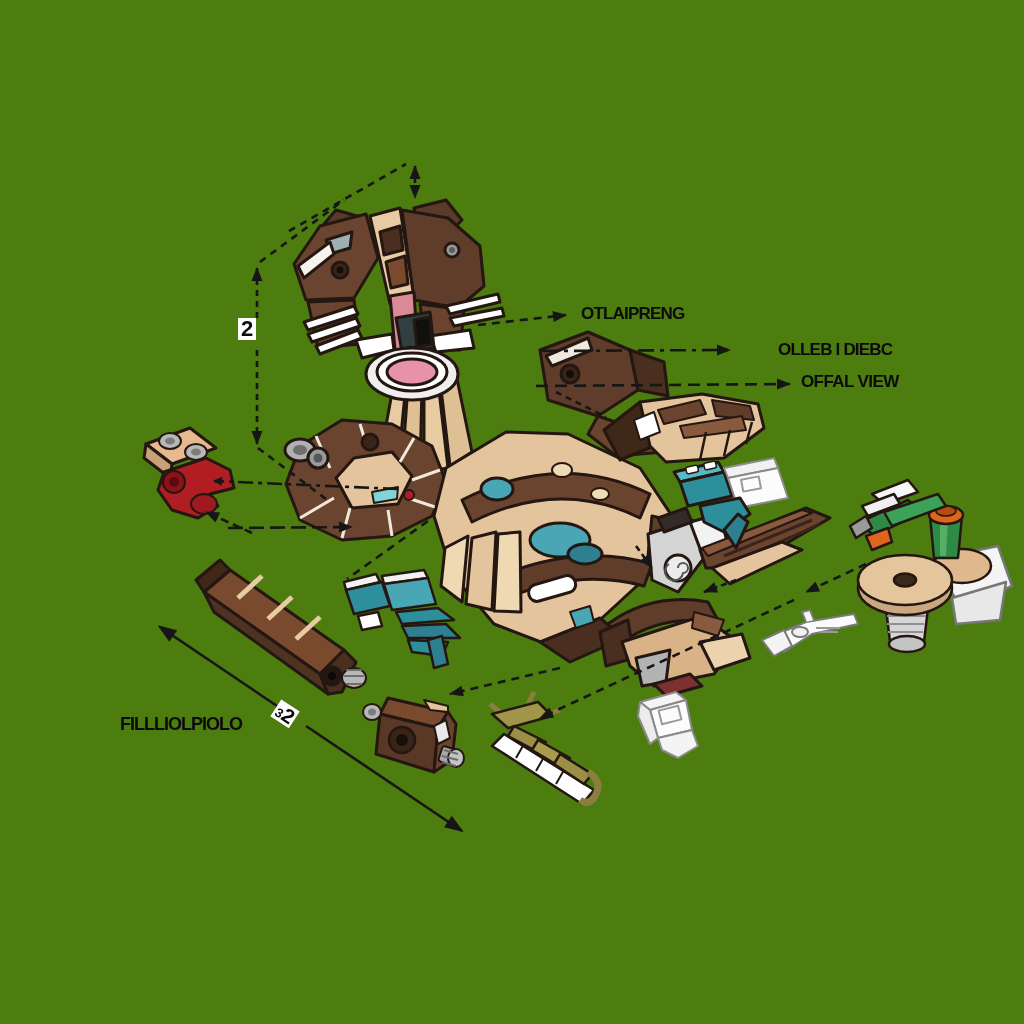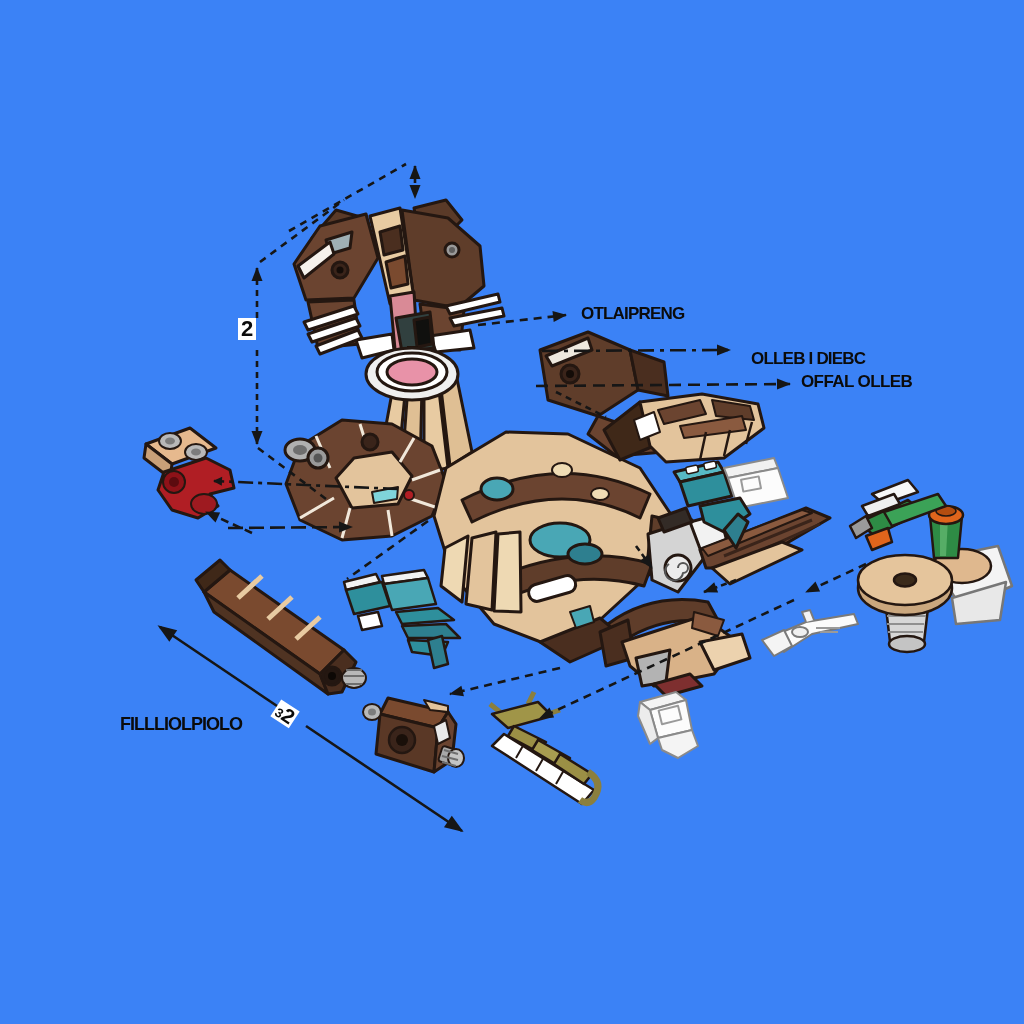--- a/index.html
+++ b/index.html
@@ -1,22 +1,22 @@
 <!DOCTYPE html>
 <html><head>
 <meta charset="utf-8">
 <style>
   html,body{margin:0;padding:0;background:#ffffff;}
-  .stage{position:relative;width:1024px;height:1024px;background:#3b82f6;overflow:hidden;
+  .stage{position:relative;width:1024px;height:1024px;background:#4d7c0f;overflow:hidden;
          font-family:"Liberation Sans",sans-serif;}
   .stage svg{position:absolute;left:0;top:0;}
   .lbl{position:absolute;font-weight:bold;color:#0b0b0b;white-space:nowrap;
        font-family:"Liberation Sans",sans-serif;}
   .callout1{left:581px;top:304px;font-size:17px;letter-spacing:-0.8px;}
-  .callout2{left:751px;top:340px;font-size:17px;letter-spacing:-0.8px;margin-top:9px;}
+  .callout2{left:778px;top:340px;font-size:17px;letter-spacing:-0.8px;}
   .callout3{left:801px;top:372px;font-size:17px;letter-spacing:-0.6px;}
   .part-label{left:120px;top:714px;font-size:18px;letter-spacing:-1px;}
   .dim-v{left:238px;top:318px;font-size:22px;background:#ffffff;padding:0 3px;line-height:1;}
   .dim-diag{left:274px;top:704px;font-size:20px;background:#ffffff;padding:0 2px;line-height:1;
             transform:rotate(33deg);transform-origin:center;}
   .dim-diag::first-letter{font-size:13px;}
 </style>
 </head>
 <body>
 
@@ -282,18 +282,18 @@
     <line x1="560" y1="668" x2="450" y2="694" stroke-dasharray="8 6" marker-end="url(#ae)"></line>
     <line x1="866" y1="564" x2="806" y2="592" stroke-dasharray="8 6" marker-end="url(#ae)"></line>
     <line x1="794" y1="600" x2="540" y2="718" stroke-dasharray="8 6" marker-end="url(#ae)"></line>
     <line x1="736" y1="580" x2="704" y2="592" stroke-dasharray="6 4" marker-end="url(#ae)"></line>
     <line x1="636" y1="546" x2="652" y2="568" stroke-dasharray="6 4" marker-end="url(#ae)"></line>
   </g>
 </svg>
 
   <div class="lbl callout1">OTLAIPRENG</div>
   <div class="lbl callout2">OLLEB I DIEBC</div>
-  <div class="lbl callout3">OFFAL OLLEB</div>
+  <div class="lbl callout3">OFFAL VIEW</div>
   <div class="lbl part-label">FILLLIOLPIOLO</div>
   <div class="lbl dim-v">2</div>
   <div class="lbl dim-diag">32</div>
 
 </div>
 
 </body></html>

